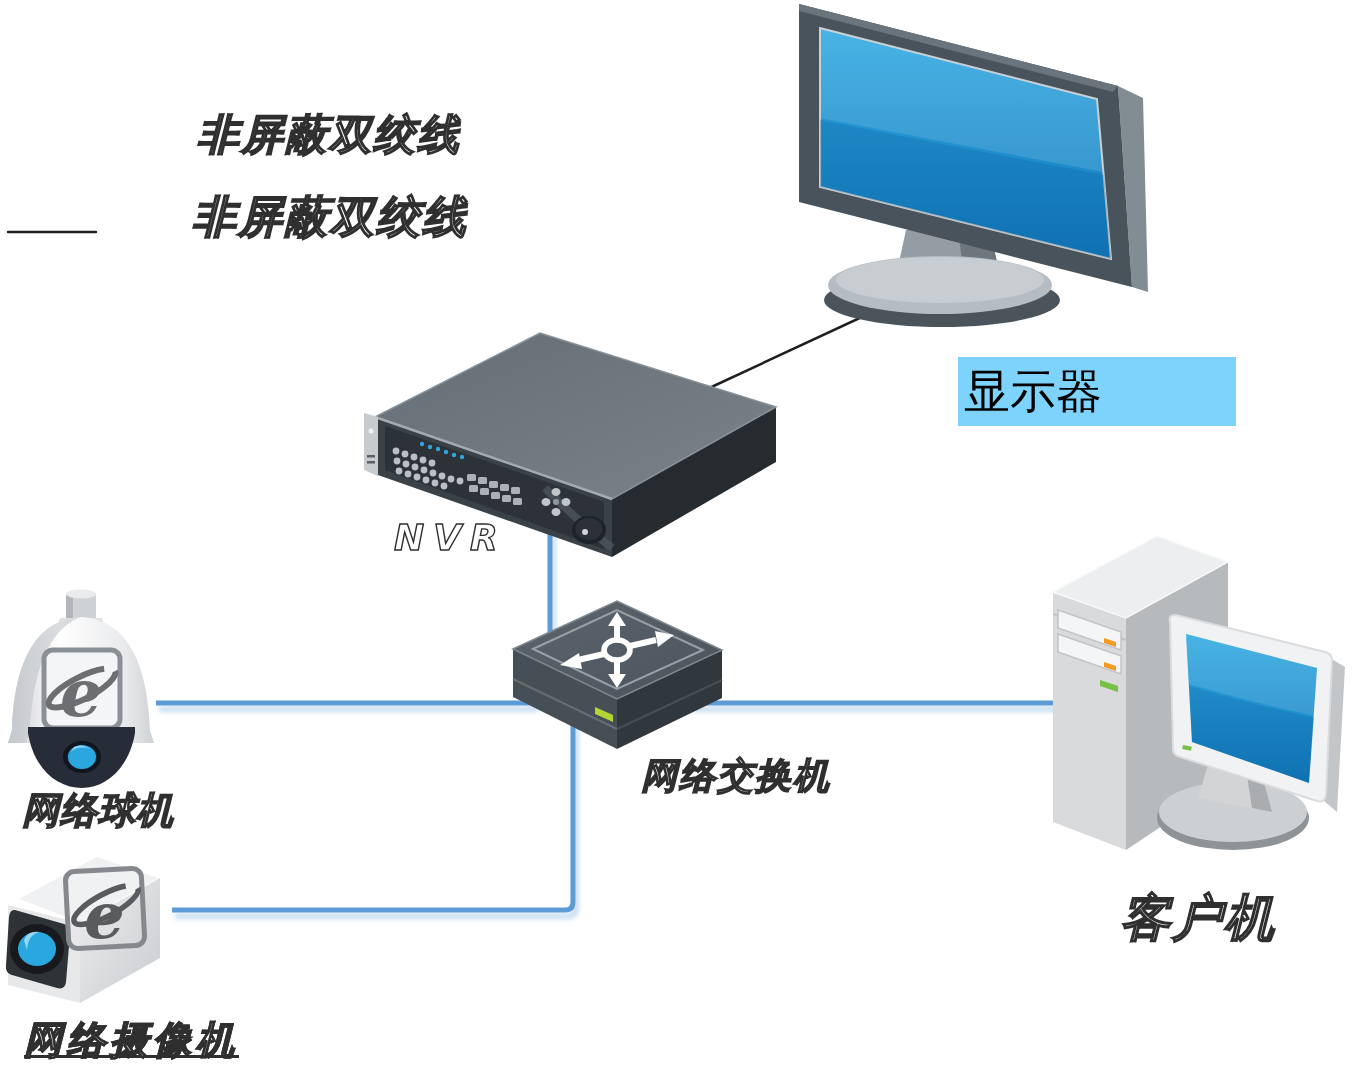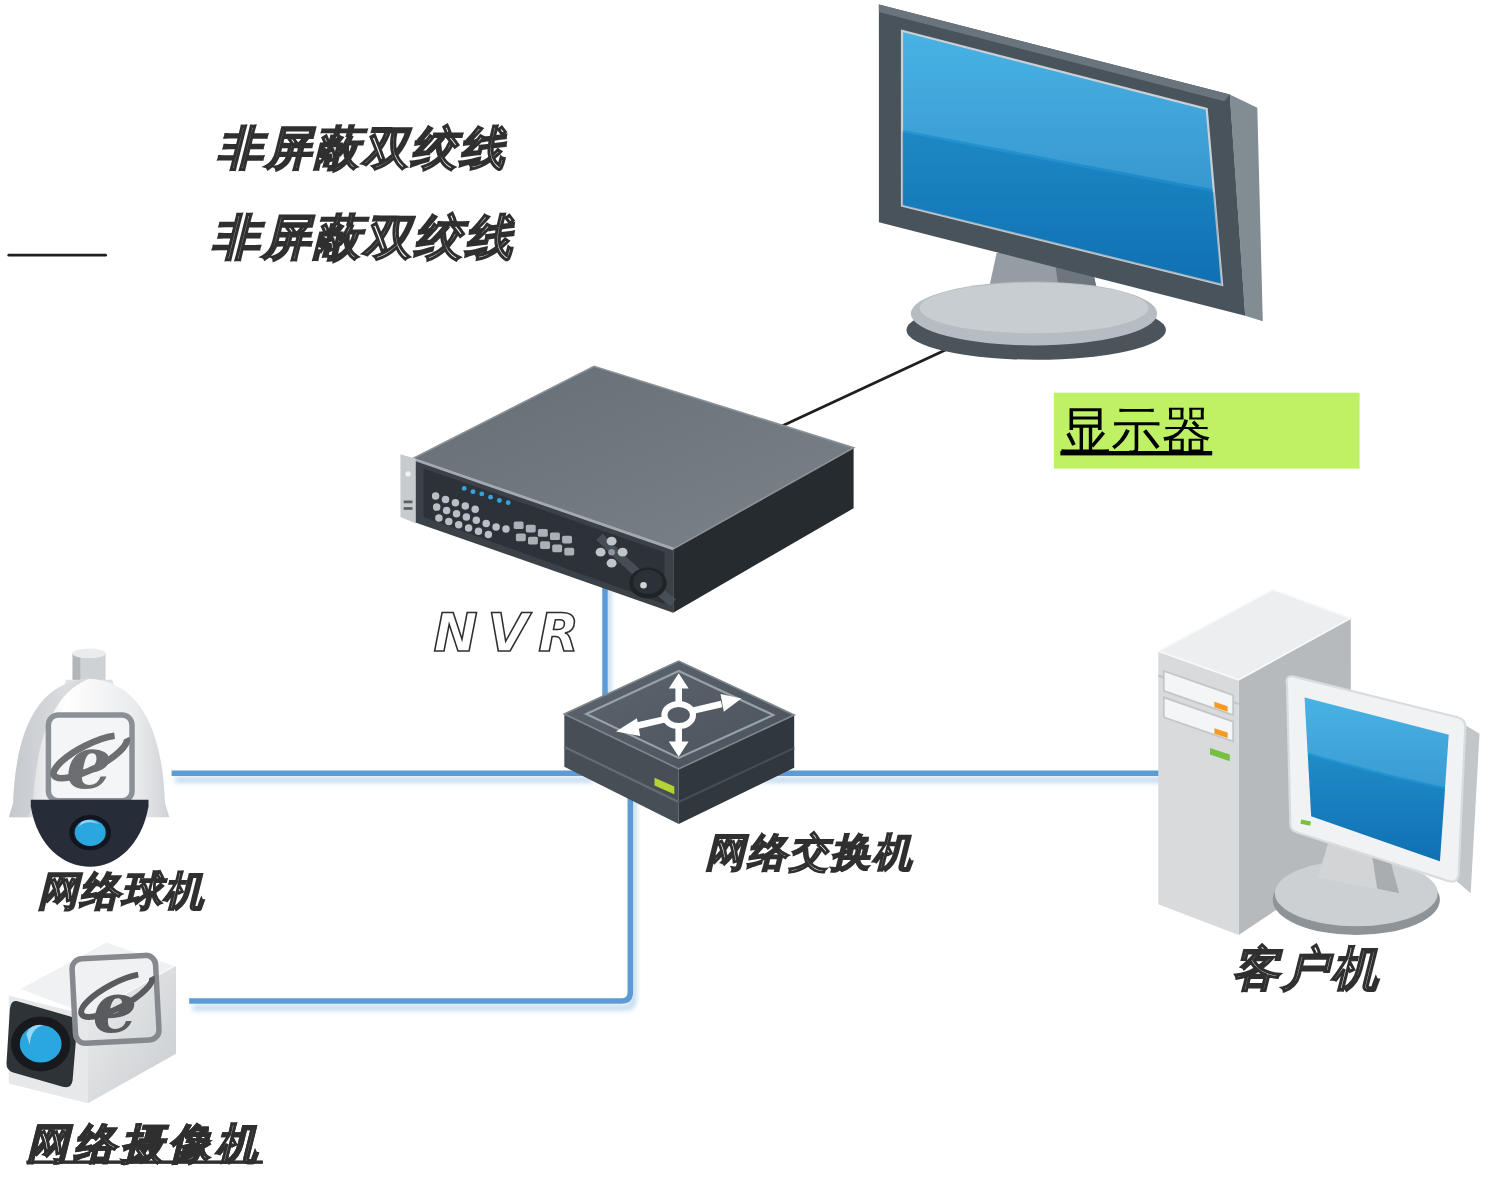--- a/index.html
+++ b/index.html
@@ -17,28 +17,28 @@
     font-style:italic;
     font-weight:700;
     color:#ffffff;
     -webkit-text-stroke:1.4px #2f2f2f;
     text-shadow:0 0 1px rgba(0,0,0,0.25);
     font-family:"DejaVu Sans", sans-serif;
     line-height:1.1;
   }
   .lbl-legend1{left:197px;top:112px;font-size:42px;letter-spacing:2px;text-align:right;}
   .lbl-legend2{left:192px;top:193px;font-size:44px;letter-spacing:2px;}
-  .lbl-nvr{left:394px;top:518px;font-size:48px;letter-spacing:9px;margin-top:32px;}
+  .lbl-nvr{left:394px;top:518px;font-size:36px;letter-spacing:9px;}
   .lbl-switch{left:641px;top:756px;font-size:36px;letter-spacing:2px;}
-  .lbl-dome{left:22px;top:791px;font-size:37px;letter-spacing:1px;margin-left:12px;}
+  .lbl-dome{left:22px;top:791px;font-size:37px;letter-spacing:1px;}
   .lbl-box{left:24px;top:1020px;font-size:38px;letter-spacing:5px;text-decoration:underline;}
-  .lbl-client{left:1120px;top:858px;font-size:43px;letter-spacing:2px;}
+  .lbl-client{left:1120px;top:891px;font-size:50px;letter-spacing:2px;}
   .monitor-label-box{
     position:absolute;left:958px;top:357px;width:278px;height:69px;
-    background:#bef264;display:flex;align-items:center;text-decoration:underline;
+    background:#7dd3fc;display:flex;align-items:center;
   }
   .monitor-label-text{
     font-size:46px;color:#000000;font-weight:500;font-style:normal;
     -webkit-text-stroke:0;text-shadow:none;padding-left:6px;
     font-family:"DejaVu Sans", sans-serif;white-space:nowrap;
   }
 </style>
 </head>
 <body>
 

